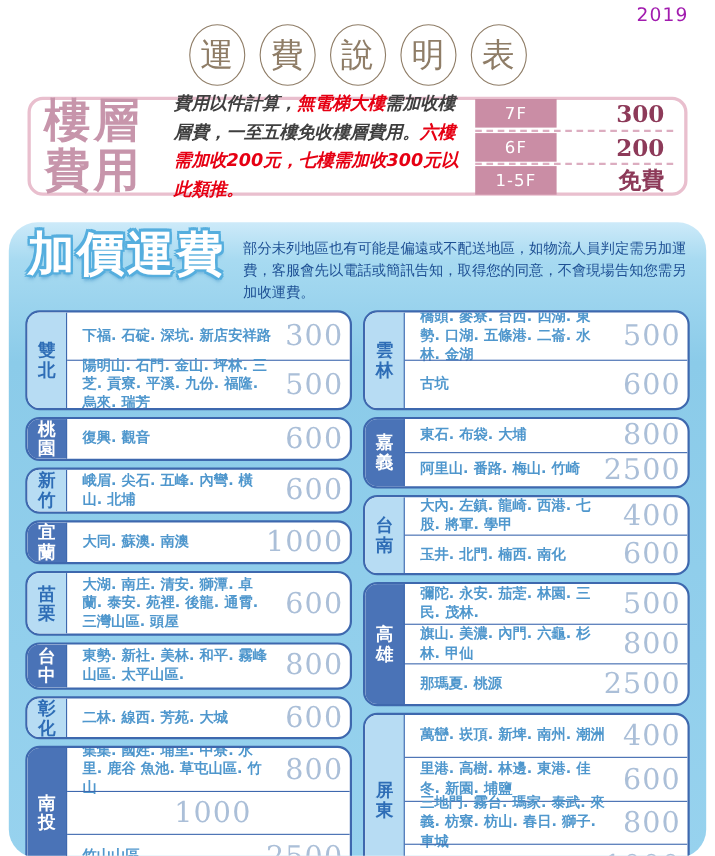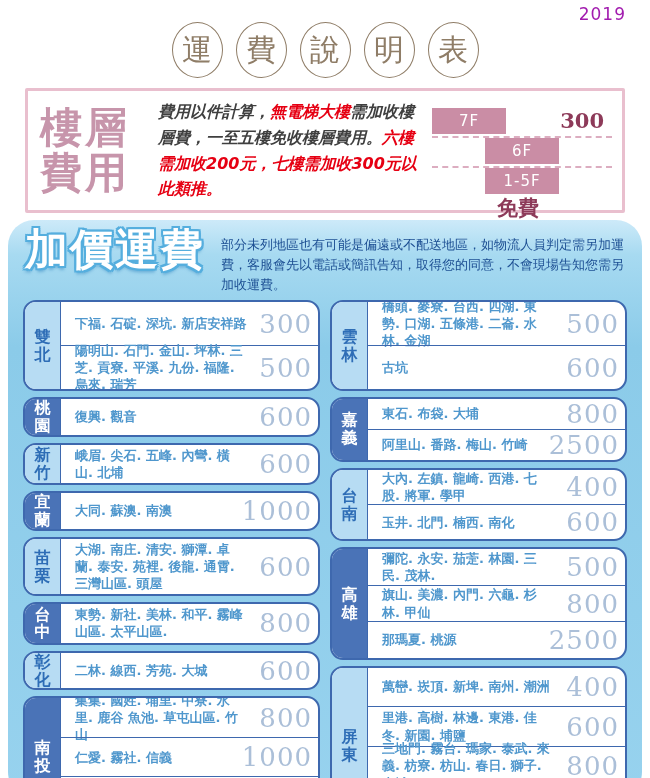--- a/index.html
+++ b/index.html
@@ -13,36 +13,36 @@
     color:#a21caf; font-size:17px; font-weight:normal; letter-spacing:1px;
   }
   
   .title-row { display:flex; justify-content:center; gap:13px; padding-top:22px; }
   .title-char {
     width:51px; height:56px; border:1.5px solid #8f7d67; border-radius:50%;
     color:#8f7d67; font-size:30px; display:flex; align-items:center; justify-content:center;
   }
   
   .floor-box {
-    margin:10px 25px 7px; border:3px solid #e9bfce; border-radius:2px;
-    display:flex; align-items:center; padding:5px 10px 5px 12px; height:125px;
+    margin:10px 25px 24px; border:3px solid #e9bfce; border-radius:14px;
+    display:flex; align-items:center; padding:5px 10px 5px 12px; height:90px;
     background:#fff;
   }
   .floor-heading {
     width:118px; font-size:42px; font-weight:bold; color:#c795ab;
     line-height:1.06; letter-spacing:3px; flex-shrink:0;
   }
   .floor-desc {
     flex:1; font-size:16px; color:#3f3f3f; font-weight:600;
     line-height:1.62; padding-right:10px;font-style:italic;
   }
   .floor-desc .em { color:#e60013; font-weight:800; }
   .tiers { width:180px; flex-shrink:0; }
   .tier-row { display:flex; align-items:center; height:30px; }
-  .tier-row + .tier-row { border-top:2px dashed #dcadc0;flex-direction:column; }
+  .tier-row + .tier-row { border-top:2px dashed #dcadc0; }
   .tier-floor {
     width:74px; height:26px; background:#ca8da5; color:#fff; font-weight:normal;
     font-size:15px; display:flex; align-items:center; justify-content:center;
     letter-spacing:1px; flex-shrink:0;
   }
   .tier-fee {
     flex:1; text-align:right; padding-right:8px; color:#8d3a59;
     font-family:"DejaVu Serif","Liberation Serif",serif; font-weight:bold; font-size:21px;
   }
   
@@ -223,21 +223,20 @@
           <div class="card-label dark">
             <div>南</div>
             <div>投</div>
           </div>
           <div class="card-rows">
             <div class="card-row">
               <div class="row-areas">集集. 國姓. 埔里. 中寮. 水里. 鹿谷 魚池. 草屯山區. 竹山</div>
               <div class="row-fee">800</div>
             </div>
             <div class="card-row">
-              <div class="row-areas">仁愛. 霧社. 信義</div>
               <div class="row-fee">1000</div>
             </div>
             <div class="card-row">
               <div class="row-areas">竹山山區</div>
               <div class="row-fee">2500</div>
             </div>
           </div>
         </div>
       </div>
     <div class="col" id="col-right">

